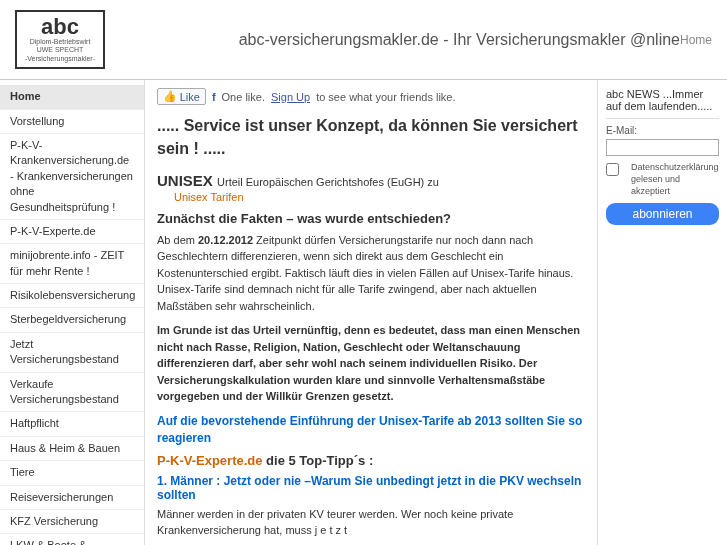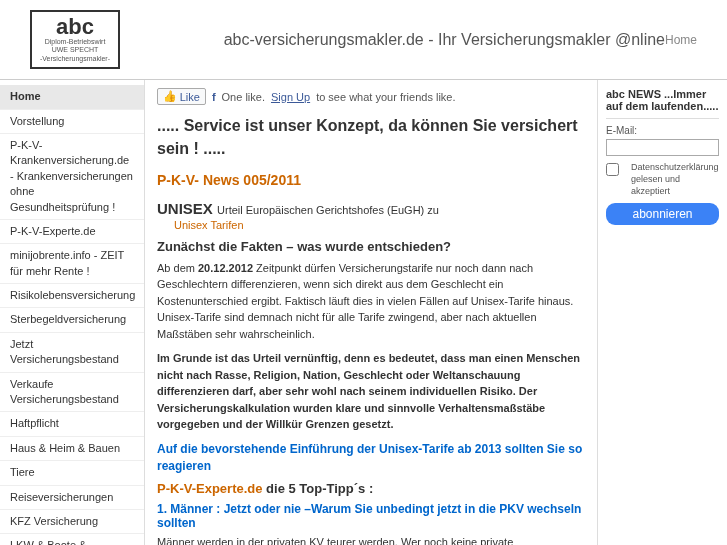--- a/index.html
+++ b/index.html
@@ -8,21 +8,21 @@
       font-size: 12px;
       color: #333;
       background: #fff;
       width: 727px;
     }
 
     
     #header {
       display: flex;
       align-items: center;
-      padding: 10px 30px;
+      padding: 10px 15px;
       border-bottom: 1px solid #ccc;
       background: #fff;
     }
     #logo-area {
       display: flex;
       align-items: center;
       min-width: 120px;
     }
     #logo-box {
       border: 2px solid #333;
@@ -198,21 +198,21 @@
       min-width: 130px;
       padding: 8px;
       border-left: 1px solid #ddd;
     }
     #news-box {
       background: #fff;
       margin-bottom: 12px;
     }
     #news-box-title {
       font-size: 11px;
-      font-weight: bold;
+      font-weight: normal;
       color: #333;
       margin-bottom: 4px;
     }
     #email-label {
       font-size: 10px;
       color: #555;
       margin-bottom: 3px;
     }
     #email-input {
       width: 100%;
@@ -296,21 +296,20 @@
         <span>Like</span>
       </div>
       <span style="color:#3b5998;font-weight:bold;">f</span>
       <span>One like.</span>
       <a href="#" style="color:#3b5998;">Sign Up</a>
       <span>to see what your friends like.</span>
     </div>
 
     <div class="main-headline">..... Service ist unser Konzept, da können Sie versichert sein ! .....</div>
 
-    <div class="pkv-news-title">P-K-V- News 005/2011</div>
 
     <div class="unisex-title">
       <span>UNISEX</span>
       <span style="font-size:11px;font-weight:normal;"> <span>Urteil Europäischen Gerichtshofes (EuGH) zu</span></span>
     </div>
     <div class="unisex-subtitle">Unisex Tarifen</div>
 
     <div class="section-heading">Zunächst die Fakten – was wurde entschieden?</div>
 
     <div class="body-text">

